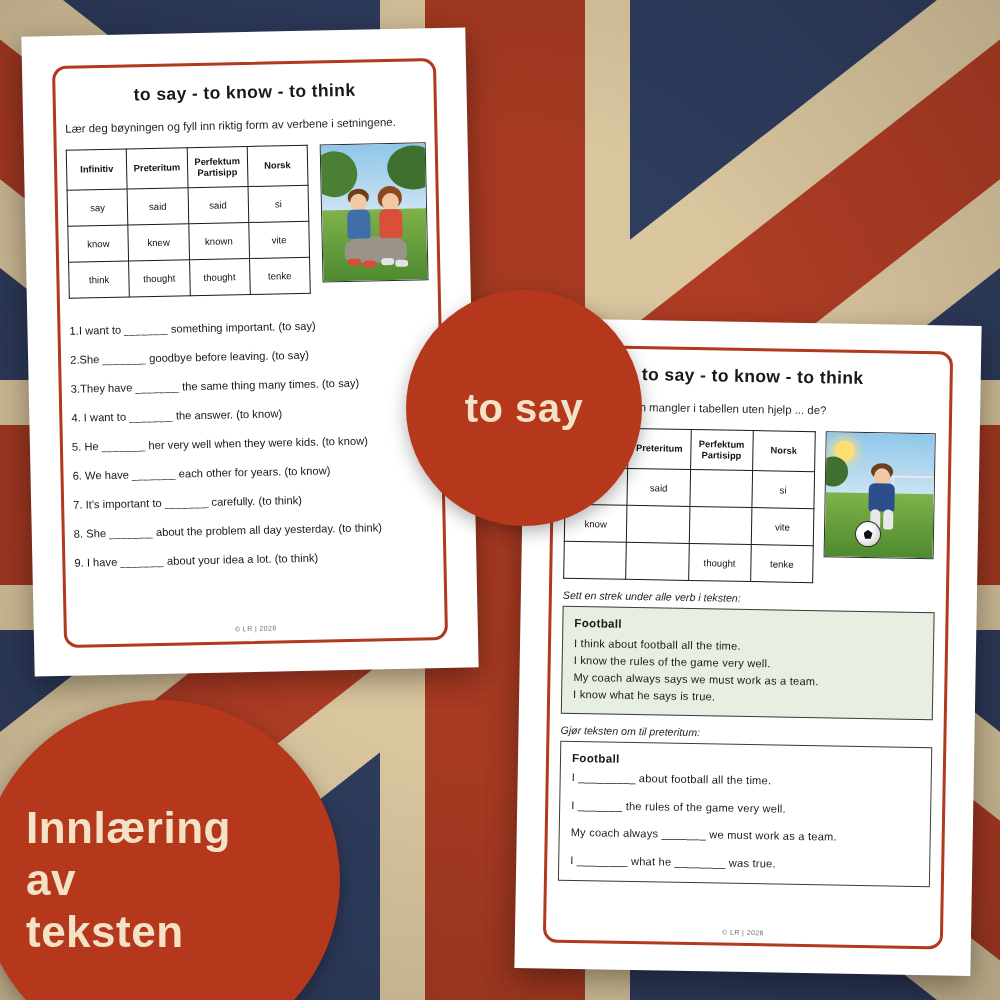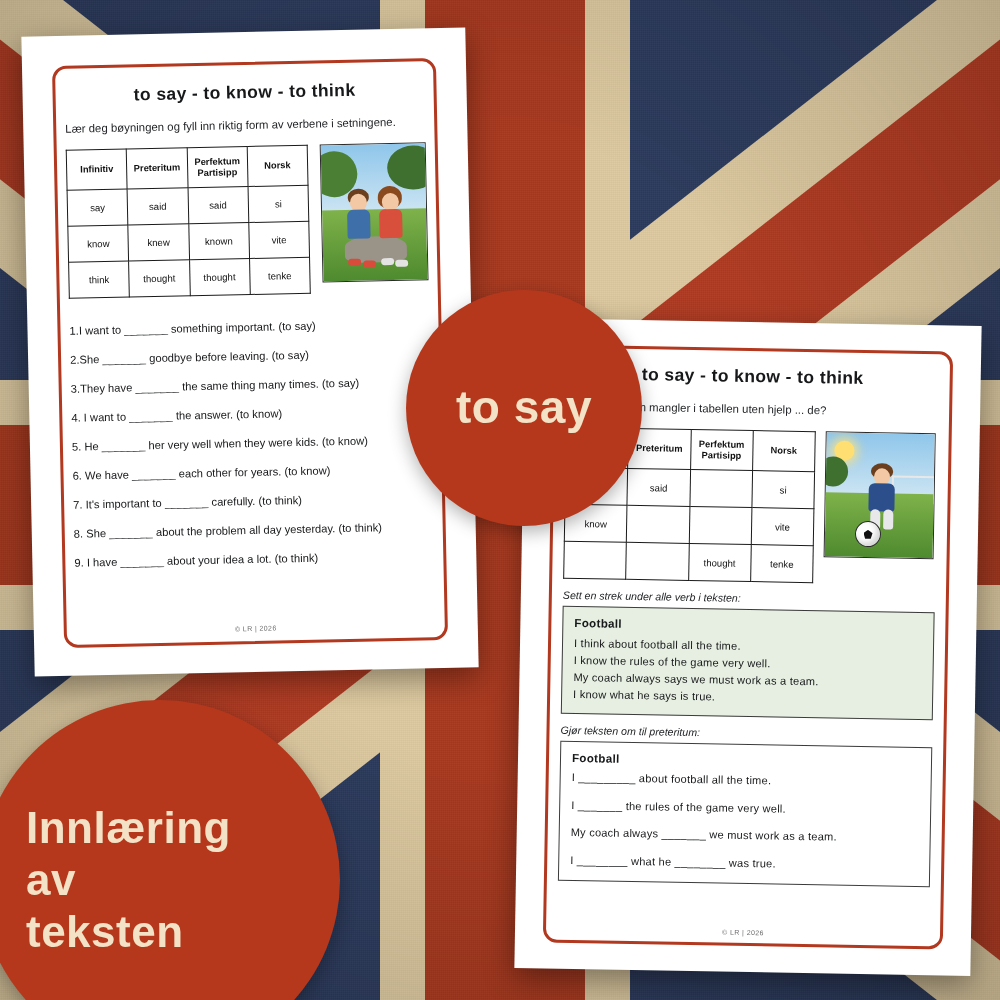--- a/index.html
+++ b/index.html
@@ -212,21 +212,21 @@
     display: flex;
     flex-direction: column;
     align-items: center;
     justify-content: center;
     text-align: center;
     box-shadow: 0 6px 18px rgba(0,0,0,.3);
   }
   #badge-top {
     left: 406px; top: 290px;
     width: 236px; height: 236px;
-    font-size: 46px;
+    font-size: 40px;
     font-weight: bold;
     line-height: 1.12;
     letter-spacing: .5px;
   }
   #badge-bottom {
     left: -20px; top: 700px;
     width: 360px; height: 360px;
     font-size: 44px;
     font-weight: bold;
     line-height: 1.18;

